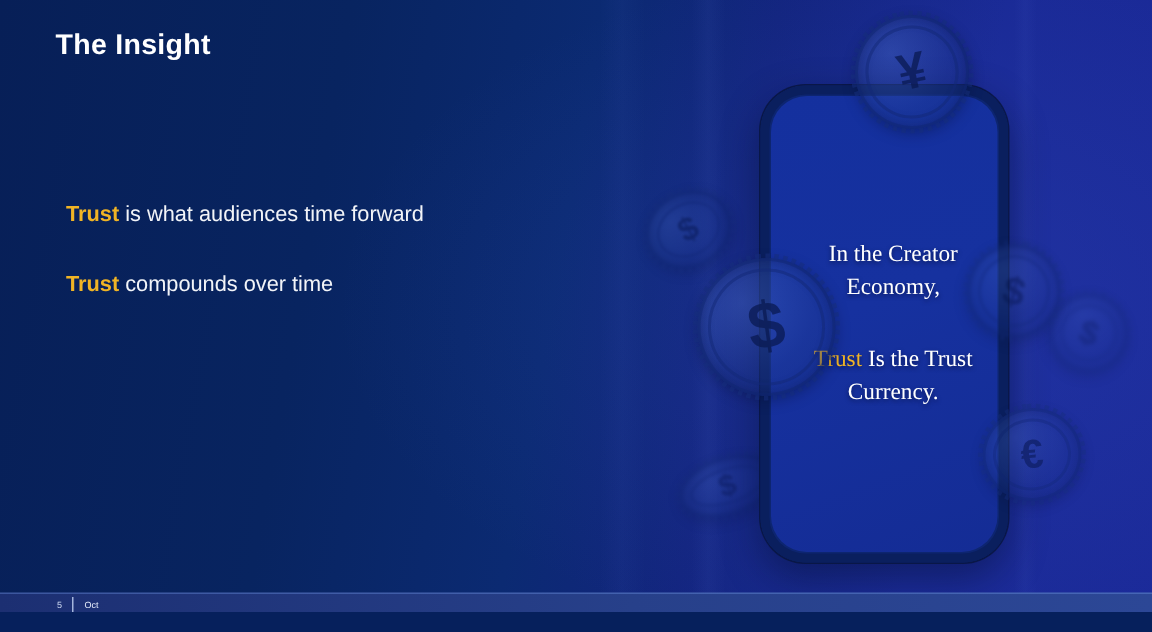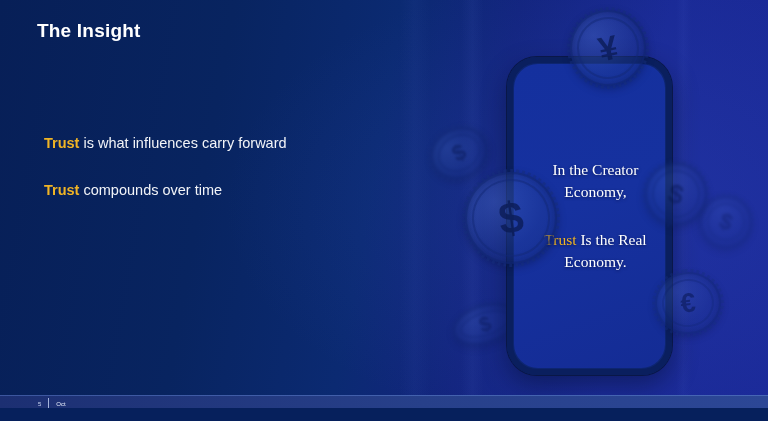--- a/index.html
+++ b/index.html
@@ -160,42 +160,42 @@
 
 <div class="slide">
 
   <div class="streaks"></div>
   <div class="vignette"></div>
 
   <div class="title">The Insight</div>
 
   <div class="bullets">
     <div class="bullet">
-      <span class="kw">Trust</span><span> is what influences carry forward</span>
+      <span class="kw">Trust</span><span> is what audiences time forward</span>
     </div>
     <div class="bullet">
       <span class="kw">Trust</span><span> compounds over time</span>
     </div>
   </div>
 
   <div class="coin coin-left1">
     <span>$</span>
   </div>
   <div class="coin coin-left2">
     <span>$</span>
   </div>
   <div class="coin coin-right3">
     <span>$</span>
   </div>
 
   <div class="phone">
     <div class="phone-screen">
       <div class="phone-copy">
         <span class="line1">In the Creator Economy,</span>
-        <span class="line2"><span class="kw2">Trust</span><span> Is the Real Economy.</span></span>
+        <span class="line2"><span class="kw2">Trust</span><span> Is the Trust Currency.</span></span>
       </div>
     </div>
   </div>
 
   <div class="coin coin-yen">
     <span>¥</span>
   </div>
   <div class="coin coin-dollar">
     <span>$</span>
   </div>

